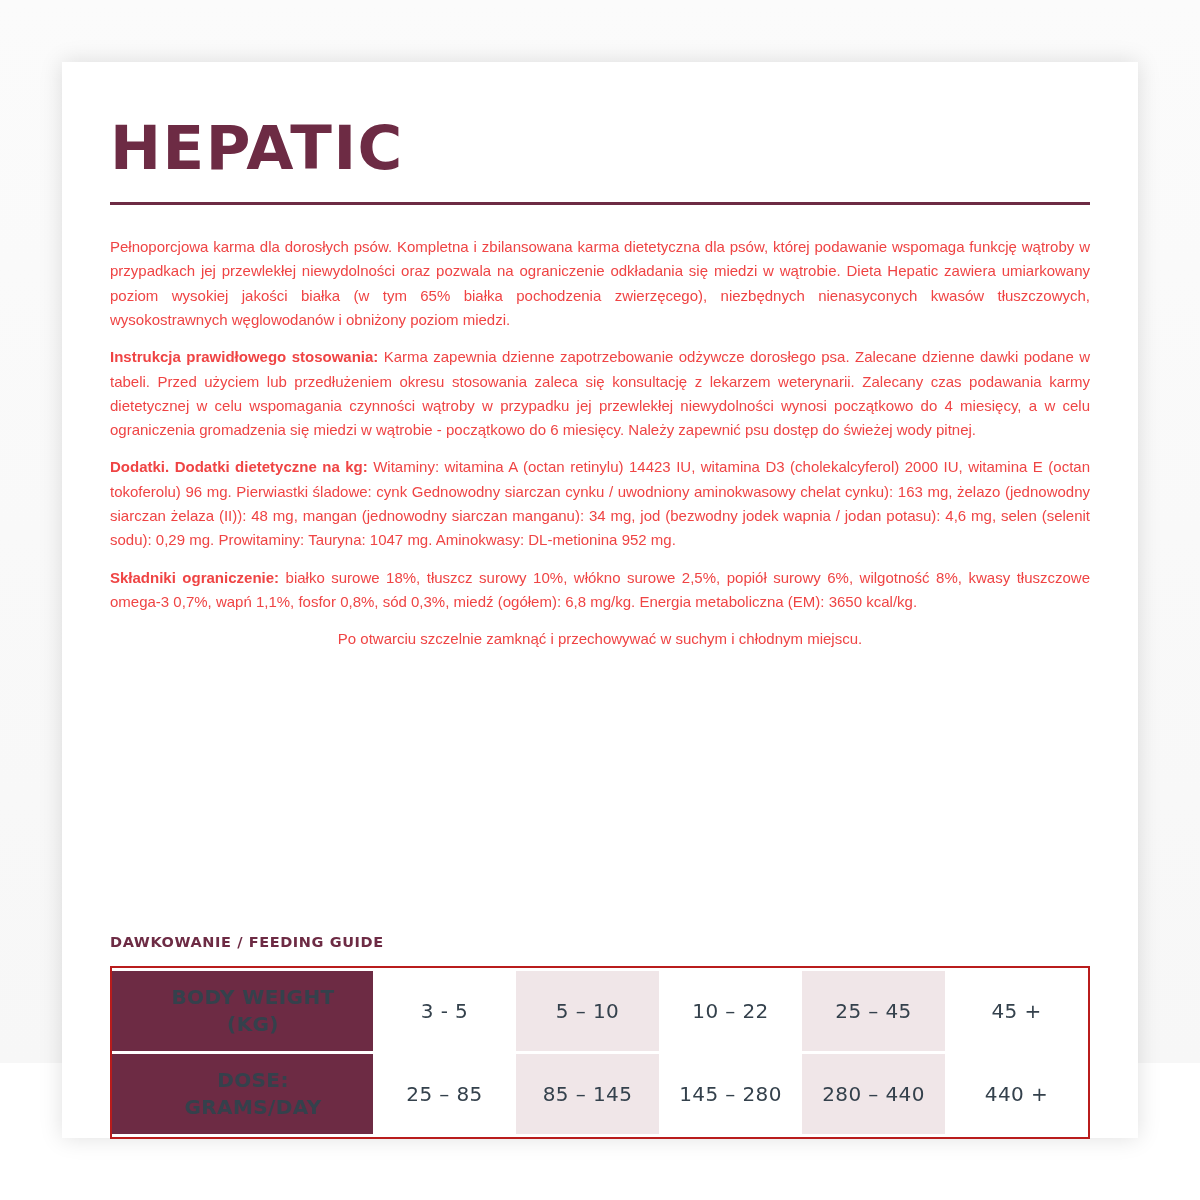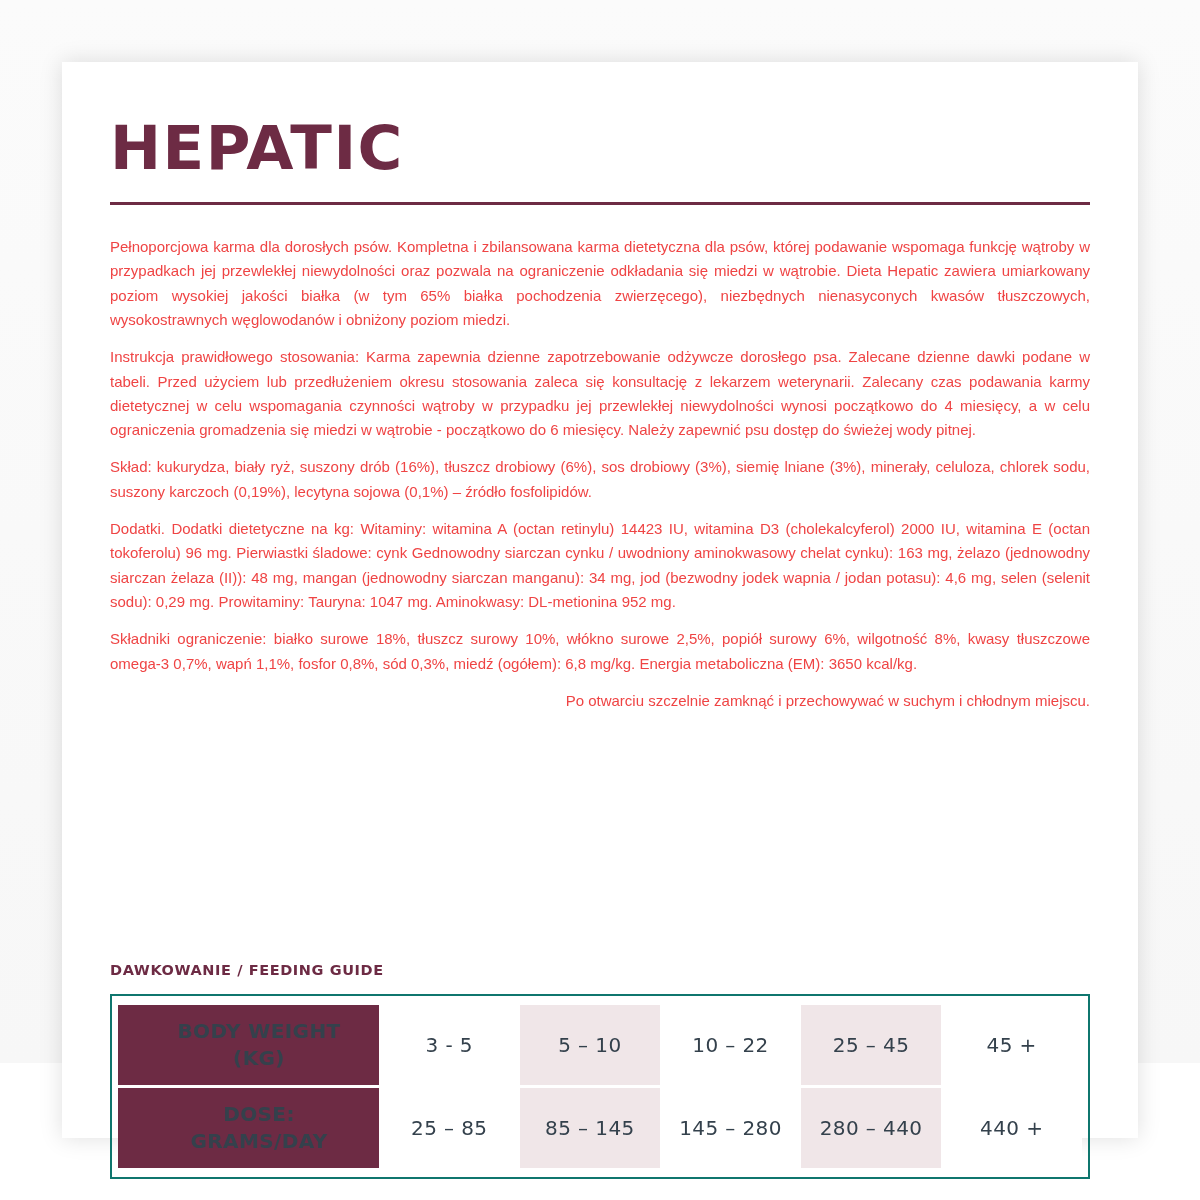--- a/index.html
+++ b/index.html
@@ -62,44 +62,43 @@
     color: #ef4444;
     font-size: 15px;
     line-height: 1.62;
   }
   .body-copy p {
     margin: 0 0 13px 0;
     text-align: justify;
     text-justify: inter-word;
   }
   .body-copy p.last {
-    text-align: right;
+    text-align: center;
   }
   .body-copy b {
-    font-weight: normal;
+    font-weight: bold;
   }
 
   
   .feeding {
     position: absolute;
     left: 0;
     right: 0;
-    top: 854px;
+    top: 826px;
   }
   .feeding-heading {
     font-family: "DejaVu Sans", sans-serif;
     font-weight: bold;
     font-size: 14.5px;
     letter-spacing: 0.6px;
     color: #6d2b44;
     margin-bottom: 16px;
   }
   .table-frame {
-    border: 2px solid #0f766e;
-    padding: 6px;
+    border: 2px solid #b91c1c;
     box-sizing: border-box;
     margin-top: 7px;
   }
   table.feed-table {
     width: 100%;
     border-collapse: separate;
     border-spacing: 0 3px;
     table-layout: fixed;
   }
   table.feed-table td {
@@ -138,21 +137,20 @@
 
       <h1 class="title">HEPATIC</h1>
       <div class="title-rule"></div>
 
       <div class="body-copy">
 
         <p><span>Pełnoporcjowa karma dla dorosłych psów. Kompletna i zbilansowana karma dietetyczna dla psów, której podawanie wspomaga funkcję wątroby w przypadkach jej przewlekłej niewydolności oraz pozwala na ograniczenie odkładania się miedzi w wątrobie. Dieta Hepatic zawiera umiarkowany poziom wysokiej jakości białka (w tym 65% białka pochodzenia zwierzęcego), niezbędnych nienasyconych kwasów tłuszczowych, wysokostrawnych węglowodanów i  obniżony poziom miedzi.</span></p>
 
         <p><b>Instrukcja prawidłowego stosowania:</b><span> Karma zapewnia dzienne zapotrzebowanie odżywcze dorosłego psa. Zalecane dzienne dawki podane w tabeli. Przed użyciem lub przedłużeniem okresu stosowania zaleca się konsultację z lekarzem weterynarii. Zalecany czas podawania karmy dietetycznej w celu wspomagania czynności wątroby w przypadku jej przewlekłej niewydolności wynosi początkowo do 4 miesięcy, a w celu ograniczenia gromadzenia się miedzi w wątrobie - początkowo do 6 miesięcy. Należy zapewnić psu dostęp do świeżej wody pitnej.</span></p>
 
-        <p><b>Skład:</b><span> kukurydza, biały ryż, suszony drób (16%), tłuszcz drobiowy (6%), sos drobiowy (3%), siemię lniane (3%), minerały, celuloza, chlorek sodu, suszony karczoch (0,19%), lecytyna sojowa (0,1%) – źródło fosfolipidów.</span></p>
 
         <p><b>Dodatki. Dodatki dietetyczne na kg:</b><span> Witaminy: witamina A (octan retinylu) 14423 IU, witamina D3 (cholekalcyferol) 2000 IU, witamina E (octan tokoferolu) 96 mg. Pierwiastki śladowe: cynk Gednowodny siarczan cynku / uwodniony aminokwasowy chelat cynku): 163 mg, żelazo (jednowodny siarczan żelaza (II)): 48 mg, mangan (jednowodny siarczan manganu): 34 mg, jod (bezwodny jodek wapnia / jodan potasu): 4,6 mg, selen (selenit sodu): 0,29 mg. Prowitaminy: Tauryna: 1047 mg. Aminokwasy: DL-metionina 952 mg.</span></p>
 
         <p><b>Składniki ograniczenie:</b><span> białko surowe 18%, tłuszcz surowy 10%, włókno surowe 2,5%, popiół surowy 6%, wilgotność 8%, kwasy tłuszczowe omega-3 0,7%, wapń 1,1%, fosfor 0,8%, sód 0,3%, miedź (ogółem): 6,8 mg/kg. Energia metaboliczna (EM): 3650 kcal/kg.</span></p>
 
         <p class="last"><span>Po otwarciu szczelnie zamknąć i przechowywać w suchym i chłodnym miejscu.</span></p>
 
       </div>
 
       <div class="feeding">

